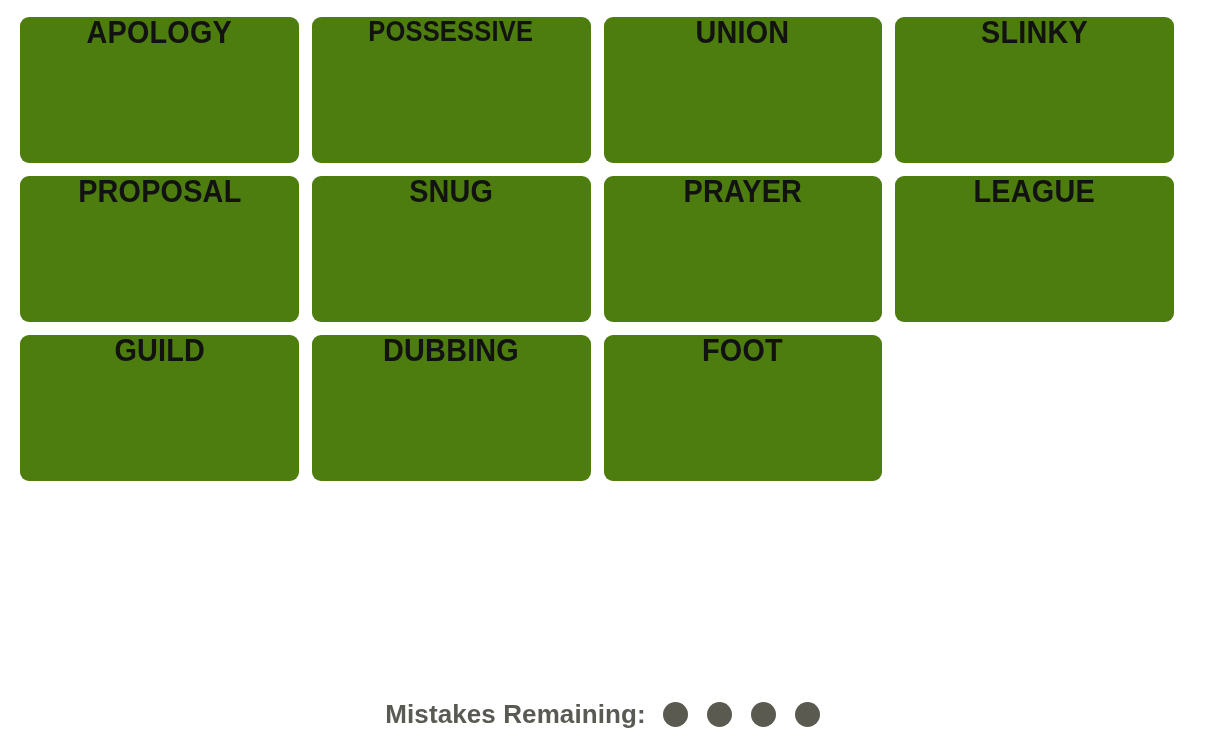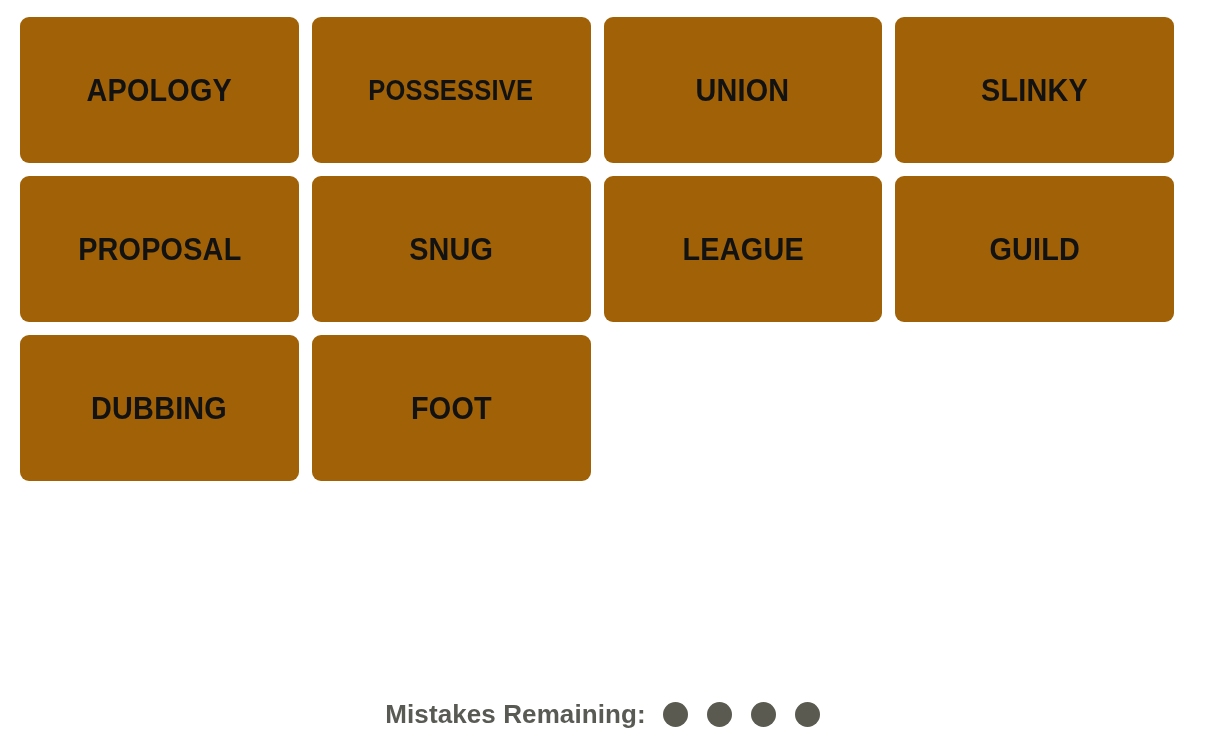--- a/index.html
+++ b/index.html
@@ -29,24 +29,24 @@
     top: 17px;
     width: 1154px;
     display: grid;
     grid-template-columns: repeat(4, 1fr);
     grid-template-rows: repeat(4, 146px);
     column-gap: 13px;
     row-gap: 13px;
   }
 
   .tile {
-    background: #a16207;
+    background: #4d7c0f;
     border-radius: 9px;
     display: flex;
-    align-items: center;
+    align-items: flex-start;
     justify-content: center;
     padding: 0 0;
     box-sizing: border-box;
     cursor: pointer;
     user-select: none;
     border: none;
     outline: none;
   }
 
   .tile-label {
@@ -121,20 +121,23 @@
       <div class="tile" role="button">
         <span class="tile-label">SLINKY</span>
       </div>
       <div class="tile" role="button">
         <span class="tile-label">PROPOSAL</span>
       </div>
       <div class="tile" role="button">
         <span class="tile-label">SNUG</span>
       </div>
       <div class="tile" role="button">
+        <span class="tile-label">PRAYER</span>
+      </div>
+      <div class="tile" role="button">
         <span class="tile-label">LEAGUE</span>
       </div>
       <div class="tile" role="button">
         <span class="tile-label">GUILD</span>
       </div>
       <div class="tile" role="button">
         <span class="tile-label">DUBBING</span>
       </div>
       <div class="tile" role="button">
         <span class="tile-label">FOOT</span>

